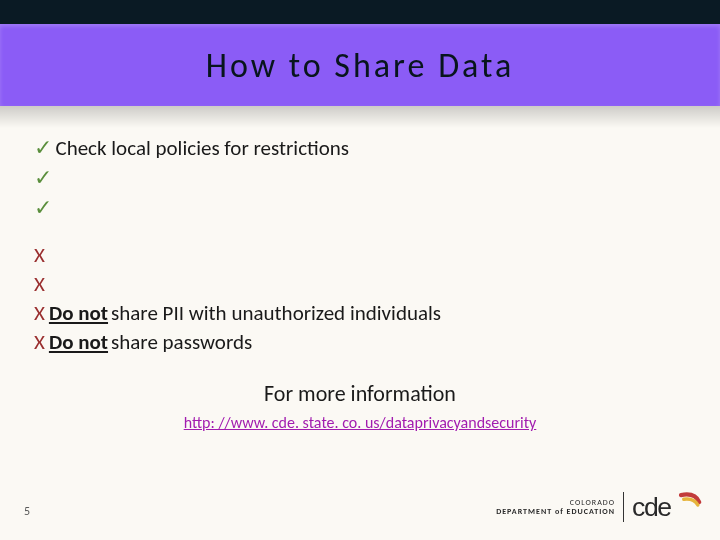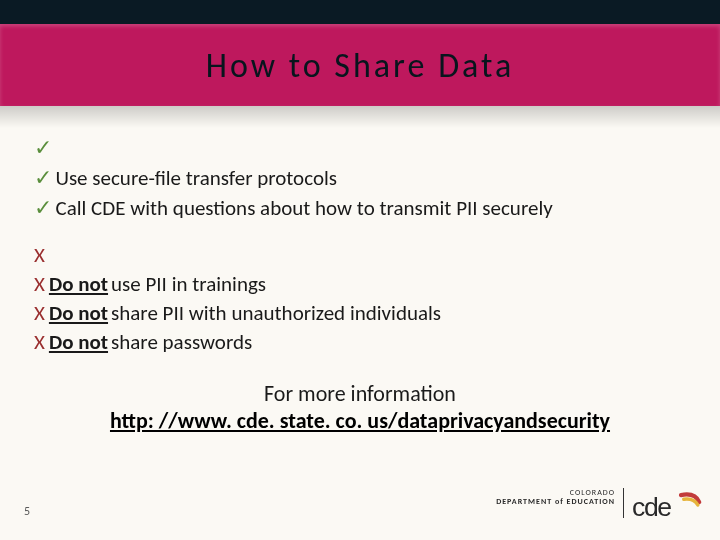--- a/index.html
+++ b/index.html
@@ -32,21 +32,21 @@
     position: absolute;
     left: 0; right: 0; top: 0;
     height: 24px;
     background: #0a1a24;
   }
   .title-band {
     position: absolute;
     left: 0; right: 0;
     top: 24px;
     height: 82px;
-    background: #be185d;
+    background: #8b5cf6;
     box-shadow: inset 0 2px 4px rgba(255,255,255,0.2);
     display: flex;
     align-items: center;
     justify-content: center;
   }
   .title-band h1 {
     margin: 0;
     font-weight: 400;
     letter-spacing: 3px;
     font-size: 34px;
@@ -87,38 +87,39 @@
     text-underline-offset: 2px;
     margin-right: 3px;
   }
   .more-info {
     margin-top: 24px;
     font-size: 22px;
     color: #1a1a1a;
     text-align: center;
   }
   .link {
-    color: #000000;
+    color: #a21caf;
     text-decoration: underline;
-    font-weight: 700;
-    font-size: 22px;
+    font-weight: 400;
+    font-size: 16px;
     cursor: pointer;
   }
   .page-num {
     position: absolute;
     left: 24px;
     bottom: 22px;
     font-size: 12px;
     color: #5a5a5a;
   }
   .logo {
     position: absolute;
     right: 18px;
     bottom: 14px;
     display: flex;
+    align-items: center;
     gap: 8px;
   }
   .logo-text {
     text-align: right;
     font-size: 8px;
     letter-spacing: 1px;
     color: #2a2a2a;
     line-height: 1.1;
   }
   .logo-text .big { font-size: 8px; font-weight: 400; }
@@ -140,36 +141,34 @@
 
 <div class="title-band">
   <h1>How to Share Data</h1>
 </div>
 <div class="shadow-top"></div>
 
 <div class="content">
 
   <p class="line">
     <span class="check-mark">✓</span>
+    <span>Check local policies for restrictions</span>
   </p>
   <p class="line">
     <span class="check-mark">✓</span>
-    <span>Use secure-file transfer protocols</span>
   </p>
   <p class="line">
     <span class="check-mark">✓</span>
-    <span>Call CDE with questions about how to transmit PII securely</span>
   </p>
 
   <p class="line group-gap">
     <span class="x-mark">X</span>
   </p>
   <p class="line">
     <span class="x-mark">X</span>
-    <span><span class="emph">Do not</span><span>use PII in trainings</span></span>
   </p>
   <p class="line">
     <span class="x-mark">X</span>
     <span><span class="emph">Do not</span><span>share PII with unauthorized individuals</span></span>
   </p>
   <p class="line">
     <span class="x-mark">X</span>
     <span><span class="emph">Do not</span><span>share passwords</span></span>
   </p>
 

